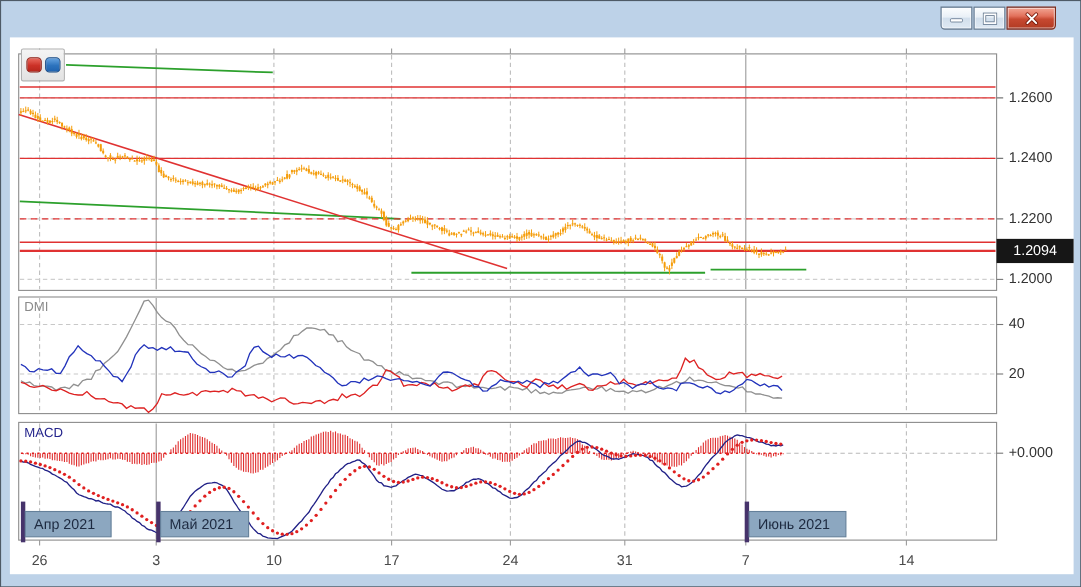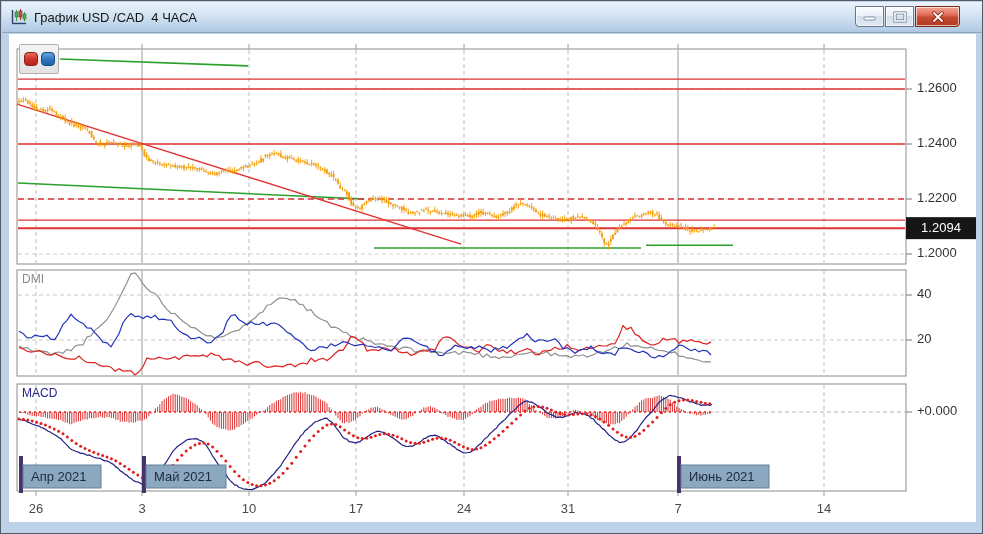--- a/index.html
+++ b/index.html
@@ -1227,33 +1227,20 @@
       <line x1="905" y1="294" x2="911" y2="294" stroke="#777"></line>
       <text x="916" y="294" fill="#333" font-size="13" text-anchor="start" dominant-baseline="middle">40</text>
       <line x1="905" y1="339" x2="911" y2="339" stroke="#777"></line>
       <text x="916" y="339" fill="#333" font-size="13" text-anchor="start" dominant-baseline="middle">20</text>
       <line x1="905" y1="411" x2="911" y2="411" stroke="#777"></line>
       <text x="916" y="411" fill="#333" font-size="13" text-anchor="start" dominant-baseline="middle">+0.000</text>
       <rect x="905" y="216.14999999999995" width="70" height="22" fill="#161616"></rect>
       <text x="940" y="227.64999999999995" fill="#ffffff" font-size="13" text-anchor="middle" dominant-baseline="middle">1.2094</text>
     </svg>
 
-  <div class="titlebar">
-    <svg width="18" height="18" viewBox="0 0 18 18">
-      <line x1="2.5" y1="2" x2="2.5" y2="15.5" stroke="#2c3e66" stroke-width="1.4"></line>
-      <line x1="2.5" y1="15.5" x2="16" y2="15.5" stroke="#2c3e66" stroke-width="1.4"></line>
-      <line x1="6.5" y1="2" x2="6.5" y2="13" stroke="#3f9d3f" stroke-width="1"></line>
-      <rect x="5" y="4" width="3" height="5" fill="#4cae4c" stroke="#2d7a2d" stroke-width="0.6"></rect>
-      <line x1="10.5" y1="1" x2="10.5" y2="12" stroke="#b03030" stroke-width="1"></line>
-      <rect x="9" y="3" width="3" height="6" fill="#c75050" stroke="#8c2424" stroke-width="0.6"></rect>
-      <line x1="14.5" y1="4" x2="14.5" y2="13.5" stroke="#3f9d3f" stroke-width="1"></line>
-      <rect x="13" y="6" width="3" height="5" fill="#4cae4c" stroke="#2d7a2d" stroke-width="0.6"></rect>
-    </svg>
-    <span class="title">График USD /CAD  4 ЧАСА</span>
-  </div>
 
   <div class="winbtns">
     <div class="wbtn min">
       <svg width="14" height="10" viewBox="0 0 14 10">
         <rect x="1" y="5" width="11" height="3" rx="1" fill="#ffffff" stroke="#5c7088" stroke-width="0.7"></rect>
       </svg>
     </div>
     <div class="wbtn max">
       <svg width="14" height="12" viewBox="0 0 14 12">
         <rect x="2" y="2" width="10" height="8" fill="none" stroke="#5c7088" stroke-width="3"></rect>

